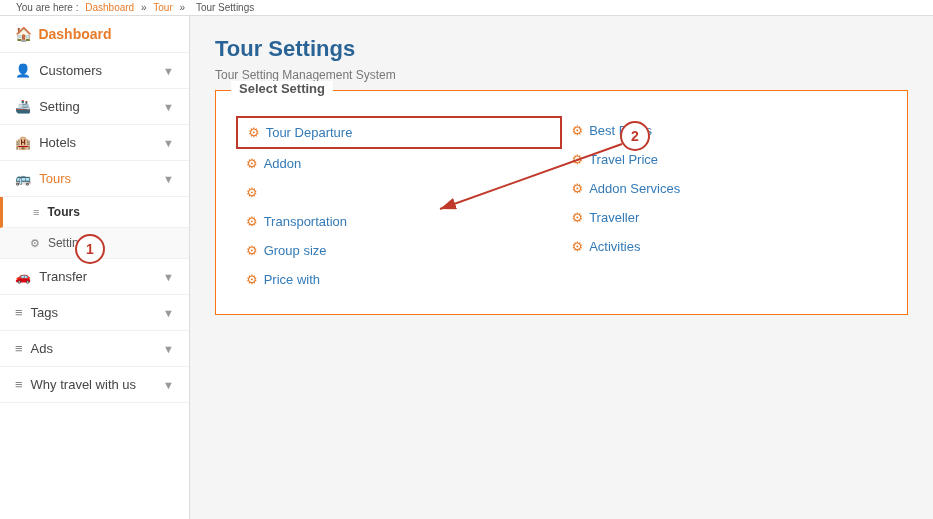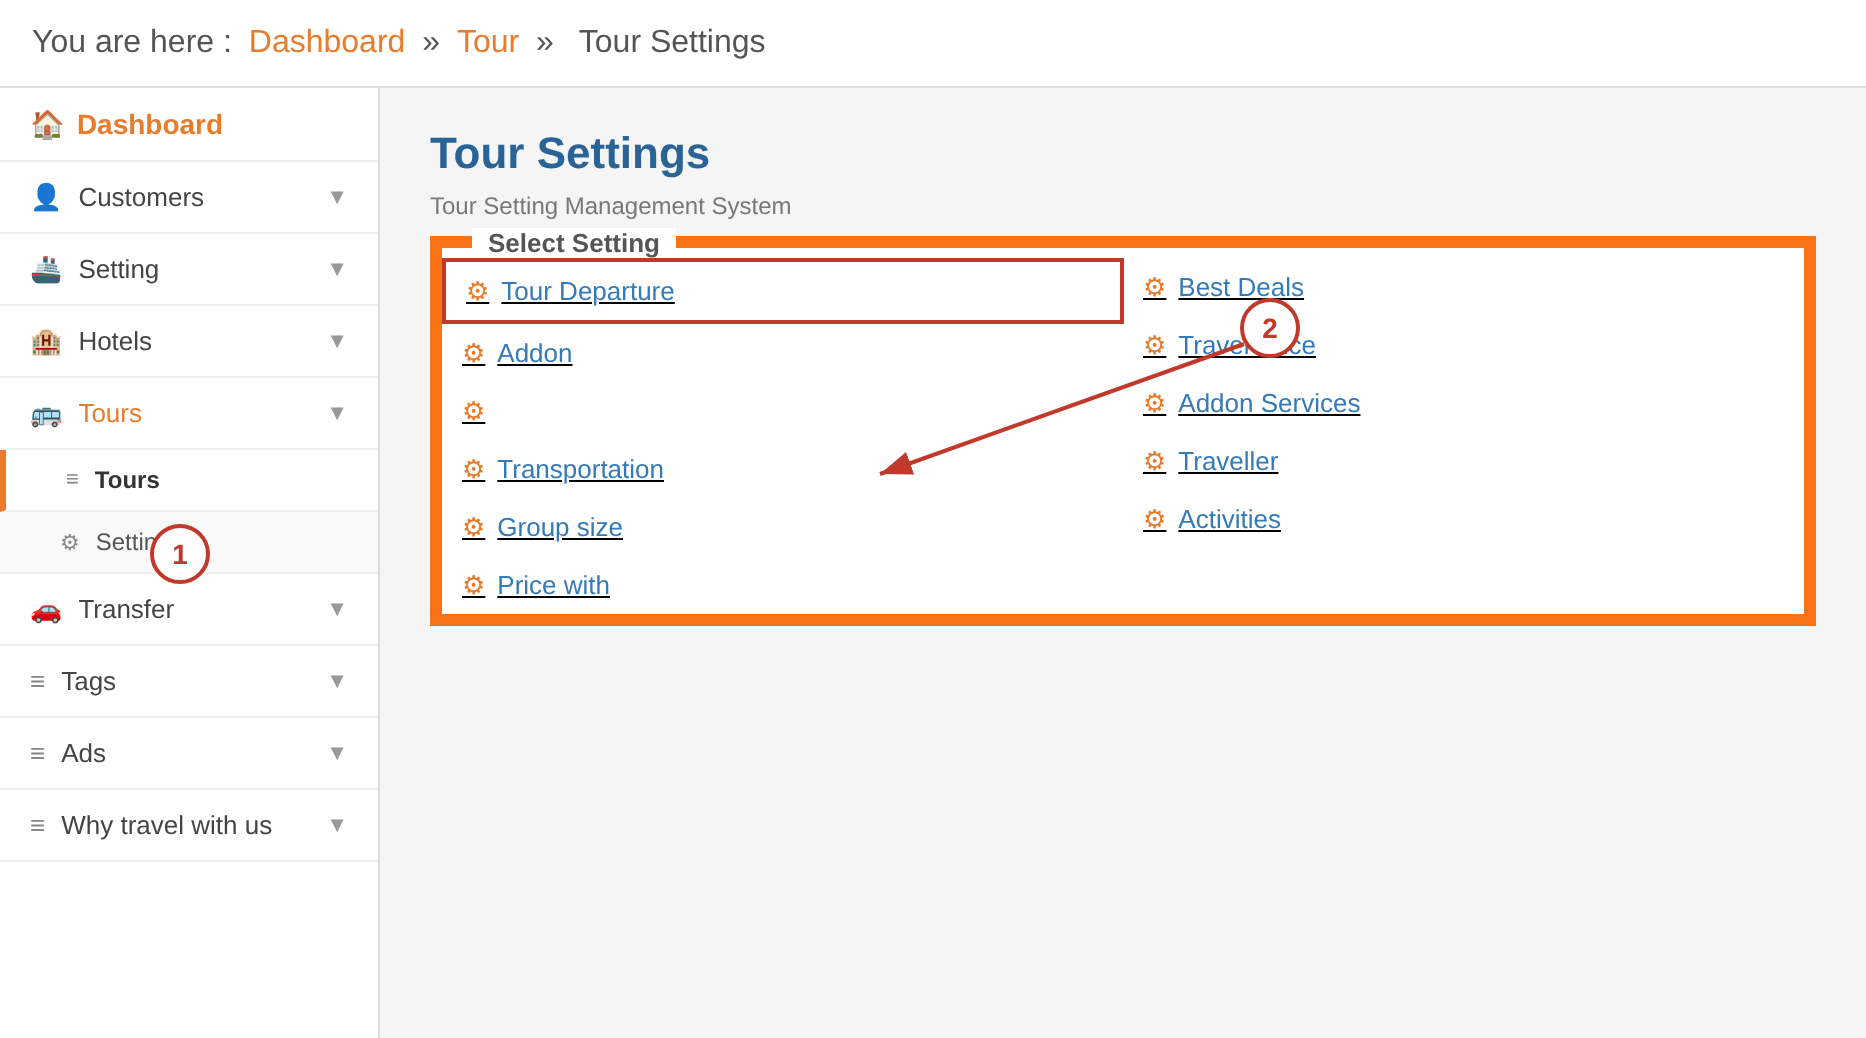--- a/index.html
+++ b/index.html
@@ -1,19 +1,19 @@
 <!DOCTYPE html>
 <html><head>
   <meta charset="utf-8">
   <style>
     * { box-sizing: border-box; margin: 0; padding: 0; }
     body { font-family: Arial, sans-serif; font-size: 13px; background: #f5f5f5; display: flex; flex-direction: column; height: 519px; overflow: hidden; }
 
     
-    .top-bar { background: #fff; border-bottom: 1px solid #ddd; height: 44px; display: flex; align-items: center; padding: 0 12px; font-size: 16px; color: #555; }
+    .top-bar { background: #fff; border-bottom: 1px solid #ddd; height: 16px; display: flex; align-items: center; padding: 0 12px; font-size: 10px; color: #555; }
     .top-bar a { color: #e87c2b; text-decoration: none; }
     .top-bar span { color: #555; margin: 0 4px; }
 
     
     .layout { display: flex; flex: 1; overflow: hidden; }
 
     
     .sidebar { width: 190px; background: #fff; border-right: 1px solid #ddd; overflow-y: auto; flex-shrink: 0; }
     .sidebar-header { background: #fff; padding: 10px 15px; display: flex; align-items: center; gap: 8px; }
     .sidebar-header .dashboard-link { color: #e87c2b; font-weight: bold; font-size: 14px; text-decoration: none; display: flex; align-items: center; gap: 6px; }
@@ -31,21 +31,21 @@
     .sidebar-submenu-item { display: flex; align-items: center; gap: 8px; padding: 8px 15px 8px 30px; color: #555; cursor: pointer; font-size: 12px; border-bottom: 1px solid #f0f0f0; }
     .sidebar-submenu-item.active { background: #fff; border-left: 3px solid #e87c2b; color: #333; font-weight: bold; }
     .sidebar-submenu-item .sub-icon { font-size: 11px; color: #888; }
 
     
     .main { flex: 1; padding: 20px 25px; overflow-y: auto; background: #f5f5f5; }
     .page-title { color: #2a6496; font-size: 22px; font-weight: bold; margin-bottom: 6px; }
     .page-subtitle { color: #777; font-size: 12px; margin-bottom: 8px; }
 
     
-    .setting-box { background: #fff; border: 6px solid #f97316; position: relative; text-decoration: underline; }
+    .setting-box { background: #fff; border: 1px solid #f97316; padding: 20px; position: relative; }
     .setting-box-title { position: absolute; top: -10px; left: 15px; background: #fff; padding: 0 8px; font-size: 13px; color: #555; font-weight: bold; }
 
     .setting-grid { display: grid; grid-template-columns: 1fr 1fr; gap: 0; margin-top: 5px; }
     .setting-col { display: flex; flex-direction: column; }
 
     .setting-link { display: flex; align-items: center; gap: 6px; padding: 7px 10px; color: #337ab7; font-size: 13px; cursor: pointer; text-decoration: none; }
     .setting-link.highlighted { border: 2px solid #c0392b; display: inline-flex; }
     .setting-link .gear-icon { color: #e87c2b; font-size: 13px; }
 
     

